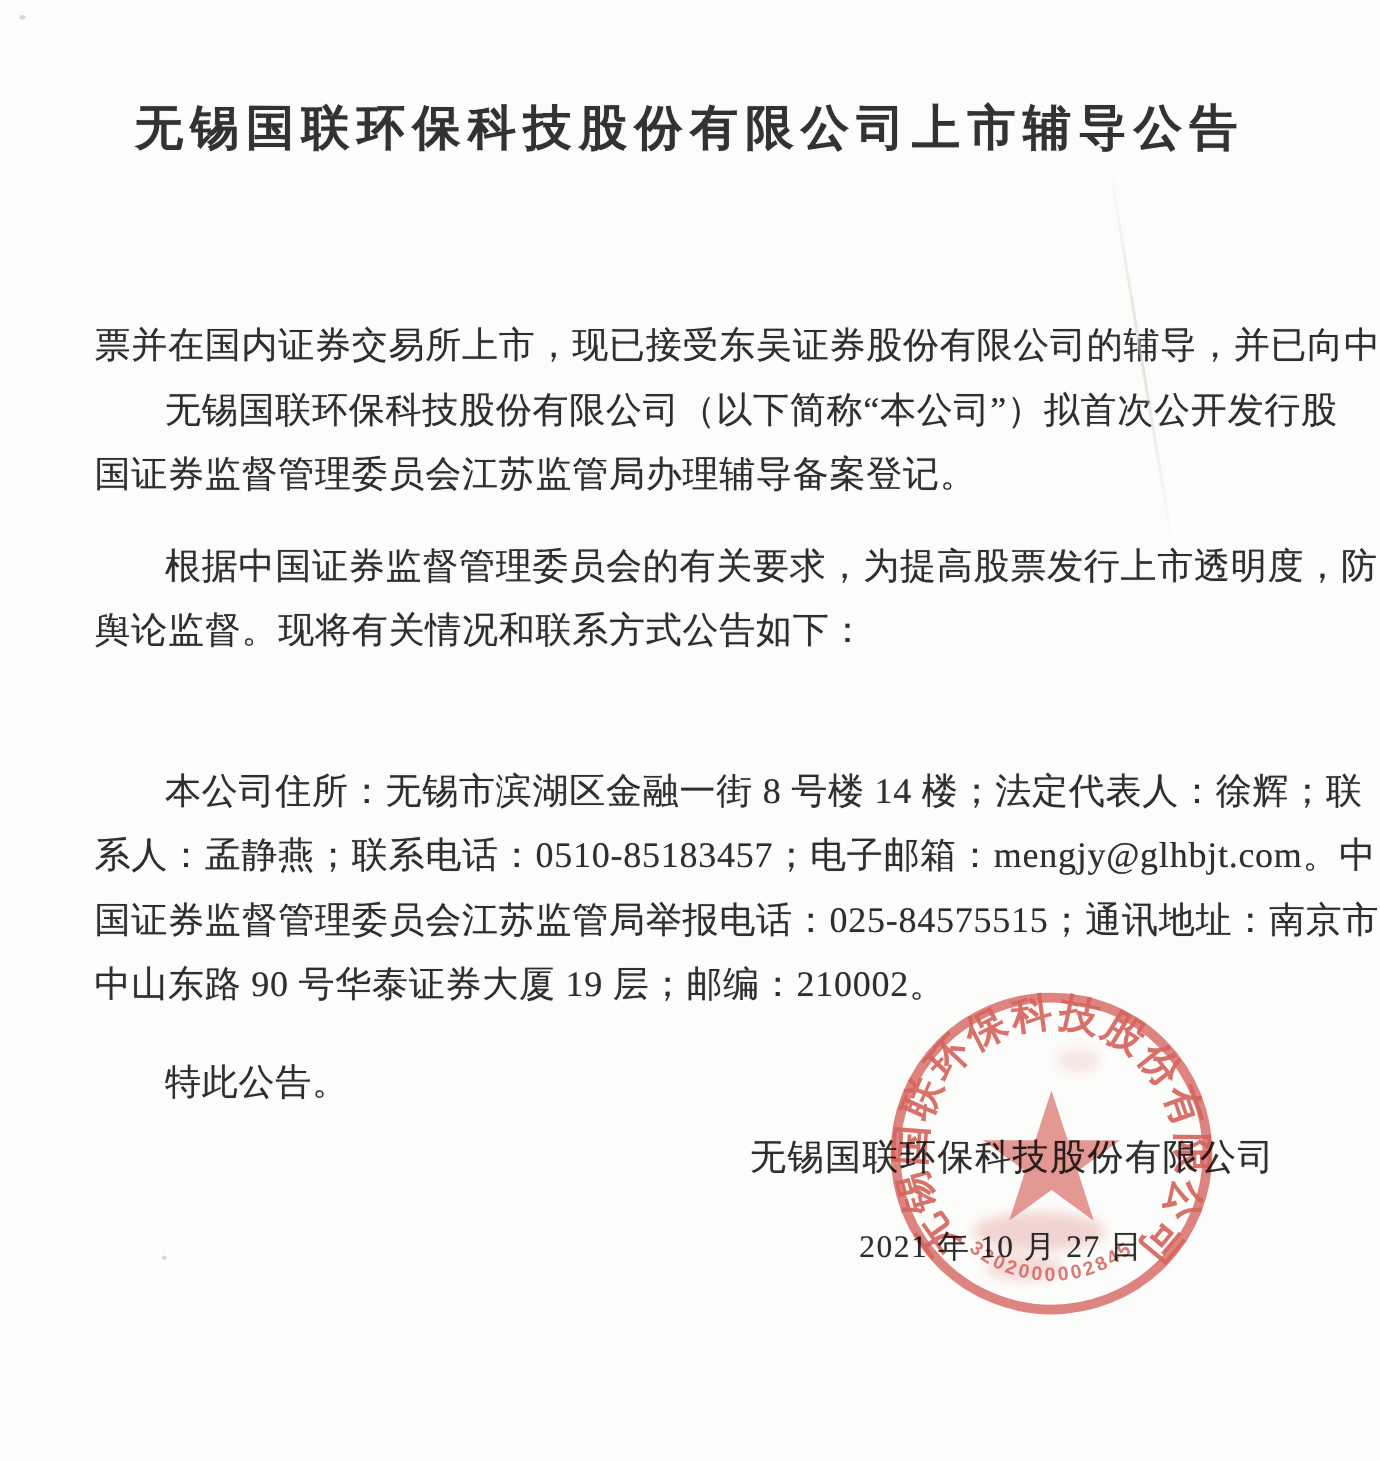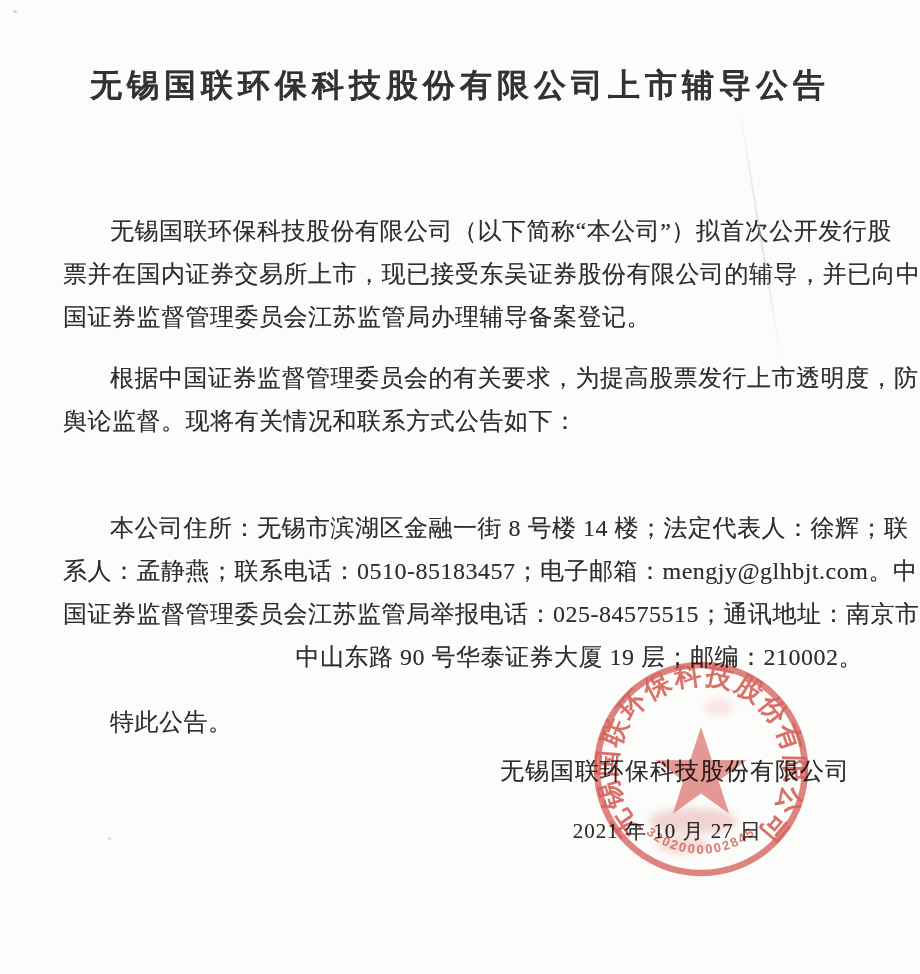--- a/index.html
+++ b/index.html
@@ -23,21 +23,21 @@
   .line{
     height:43px;line-height:43px;
     font-size:24px;
     white-space:nowrap;
     letter-spacing:.5px;
     text-shadow:0 0 .6px rgba(60,60,60,.5);
   }
   .line.indent{padding-left:47px;}
   .p1{top:210px;}
   .p2{top:357px;font-family:Liberation Serif, serif;}
-  .p3{top:507px;text-align:right;}
+  .p3{top:507px;}
   .closing{top:701px;}
   .sig-company{
     position:absolute;top:755px;right:70px;
     font-size:24px;letter-spacing:1px;white-space:nowrap;
     text-shadow:0 0 .6px rgba(60,60,60,.5);
   }
   .sig-date{
     position:absolute;top:817px;right:158px;
     font-size:21px;letter-spacing:1px;white-space:nowrap;
     text-shadow:0 0 .6px rgba(60,60,60,.5);
@@ -68,22 +68,22 @@
   .speck.s2{left:108px;top:837px;width:3px;height:3px;}
 </style>
 </head>
 <body>
 
 <div class="page">
 
   <div class="doc-title">无锡国联环保科技股份有限公司上市辅导公告</div>
 
   <div class="para p1">
+    <div class="line">票并在国内证券交易所上市，现已接受东吴证券股份有限公司的辅导，并已向中</div>
     <div class="line indent">无锡国联环保科技股份有限公司（以下简称“本公司”）拟首次公开发行股</div>
-    <div class="line">票并在国内证券交易所上市，现已接受东吴证券股份有限公司的辅导，并已向中</div>
     <div class="line">国证券监督管理委员会江苏监管局办理辅导备案登记。</div>
   </div>
 
   <div class="para p2">
     <div class="line indent">根据中国证券监督管理委员会的有关要求，为提高股票发行上市透明度，防</div>
     <div class="line">舆论监督。现将有关情况和联系方式公告如下：</div>
   </div>
 
   <div class="para p3">
     <div class="line indent">本公司住所：无锡市滨湖区金融一街 8 号楼 14 楼；法定代表人：徐辉；联</div>

